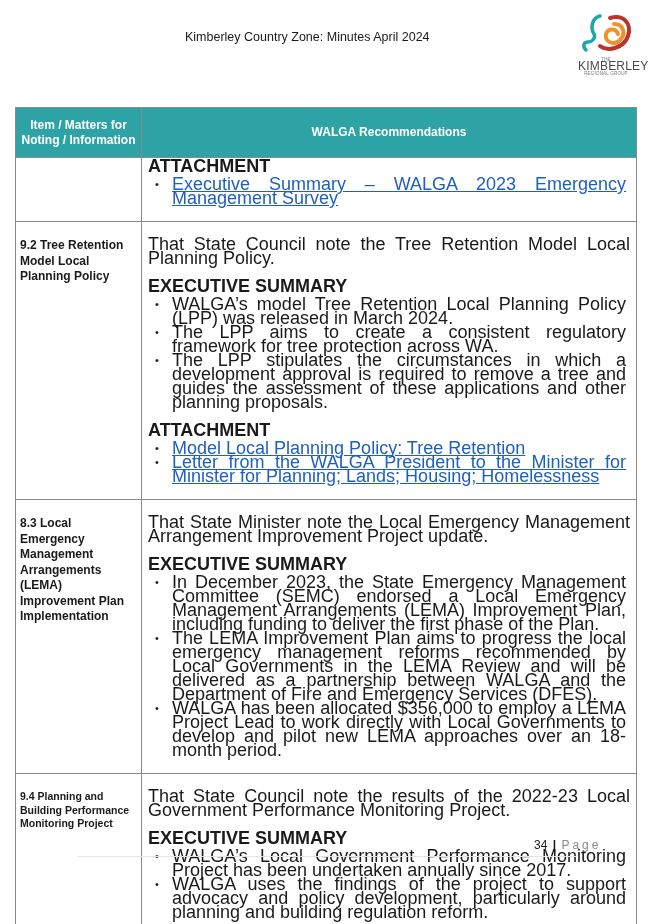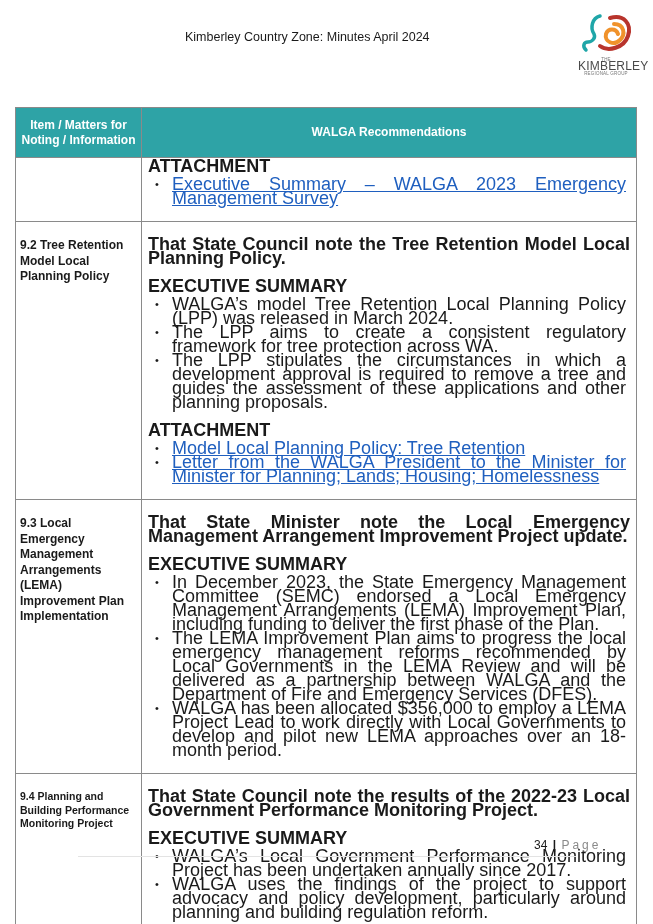--- a/index.html
+++ b/index.html
@@ -19,21 +19,21 @@
     table.minutes td, table.minutes th { border: 1px solid #8a8a8a; vertical-align: top; }
     table.minutes th { background: #2ea3a6; color: #ffffff; font-weight: bold; font-size: 12px;
                        height: 49px; vertical-align: middle; text-align: center; padding: 0 4px; line-height: 15px; }
     th.col-item { width: 117px; }
     th.col-rec { font-size: 12.5px; }
 
     td.item { font-weight: bold; font-size: 12px; line-height: 15.5px; padding: 16px 4px 0 4px; }
     td.item.small { font-size: 10.5px; line-height: 13.5px; padding-top: 16px; }
     td.rec { padding: 1px 6px 12px 6px; font-size: 18px; line-height: 14px; }
 
-    .rec-title { font-weight: bold; text-align: justify; margin-top: 14px; }
+    .rec-title { font-weight: normal; text-align: justify; margin-top: 14px; }
     .rec-title.first { margin-top: 0; }
     .sec-head { font-weight: bold; margin-top: 14px; }
     .sec-head.first { margin-top: 0; }
     ul.bullets { list-style: none; margin: 4px; padding: 0; }
     ul.bullets li { position: relative; padding-left: 20px; text-align: justify; }
     ul.bullets li::before { content: "\2022"; position: absolute; left: 3px; top: 0; font-size: 11px; }
     a.link { color: #1f5fbf; text-decoration: underline; }
 
     .footer-page { position: absolute; left: 534px; top: 838px; font-size: 12px; color: #1a1a1a; }
     .footer-page .sep { font-weight: bold; margin: 0 2px; }
@@ -89,21 +89,21 @@
         </ul>
         <div class="sec-head">ATTACHMENT</div>
         <ul class="bullets">
           <li><a class="link" href="#">Model Local Planning Policy: Tree Retention</a></li>
           <li><a class="link" href="#">Letter from the WALGA President to the Minister for Minister for Planning; Lands; Housing; Homelessness</a></li>
         </ul>
       </td>
     </tr>
 
     <tr style="height:236px;">
-      <td class="item">9.3 Local Emergency Management Arrangements (LEMA) Improvement Plan Implementation</td>
+      <td class="item">8.3 Local Emergency Management Arrangements (LEMA) Improvement Plan Implementation</td>
       <td class="rec" style="padding-top:15px;">
         <div class="rec-title first">That State Minister note the Local Emergency Management Arrangement Improvement Project update.</div>
         <div class="sec-head">EXECUTIVE SUMMARY</div>
         <ul class="bullets">
           <li>In December 2023, the State Emergency Management Committee (SEMC) endorsed a Local Emergency Management Arrangements (LEMA) Improvement Plan, including funding to deliver the first phase of the Plan.</li>
           <li>The LEMA Improvement Plan aims to progress the local emergency management reforms recommended by Local Governments in the LEMA Review and will be delivered as a partnership between WALGA and the Department of Fire and Emergency Services (DFES).</li>
           <li>WALGA has been allocated $356,000 to employ a LEMA Project Lead to work directly with Local Governments to develop and pilot new LEMA approaches over an 18-month period.</li>
         </ul>
       </td>
     </tr>

